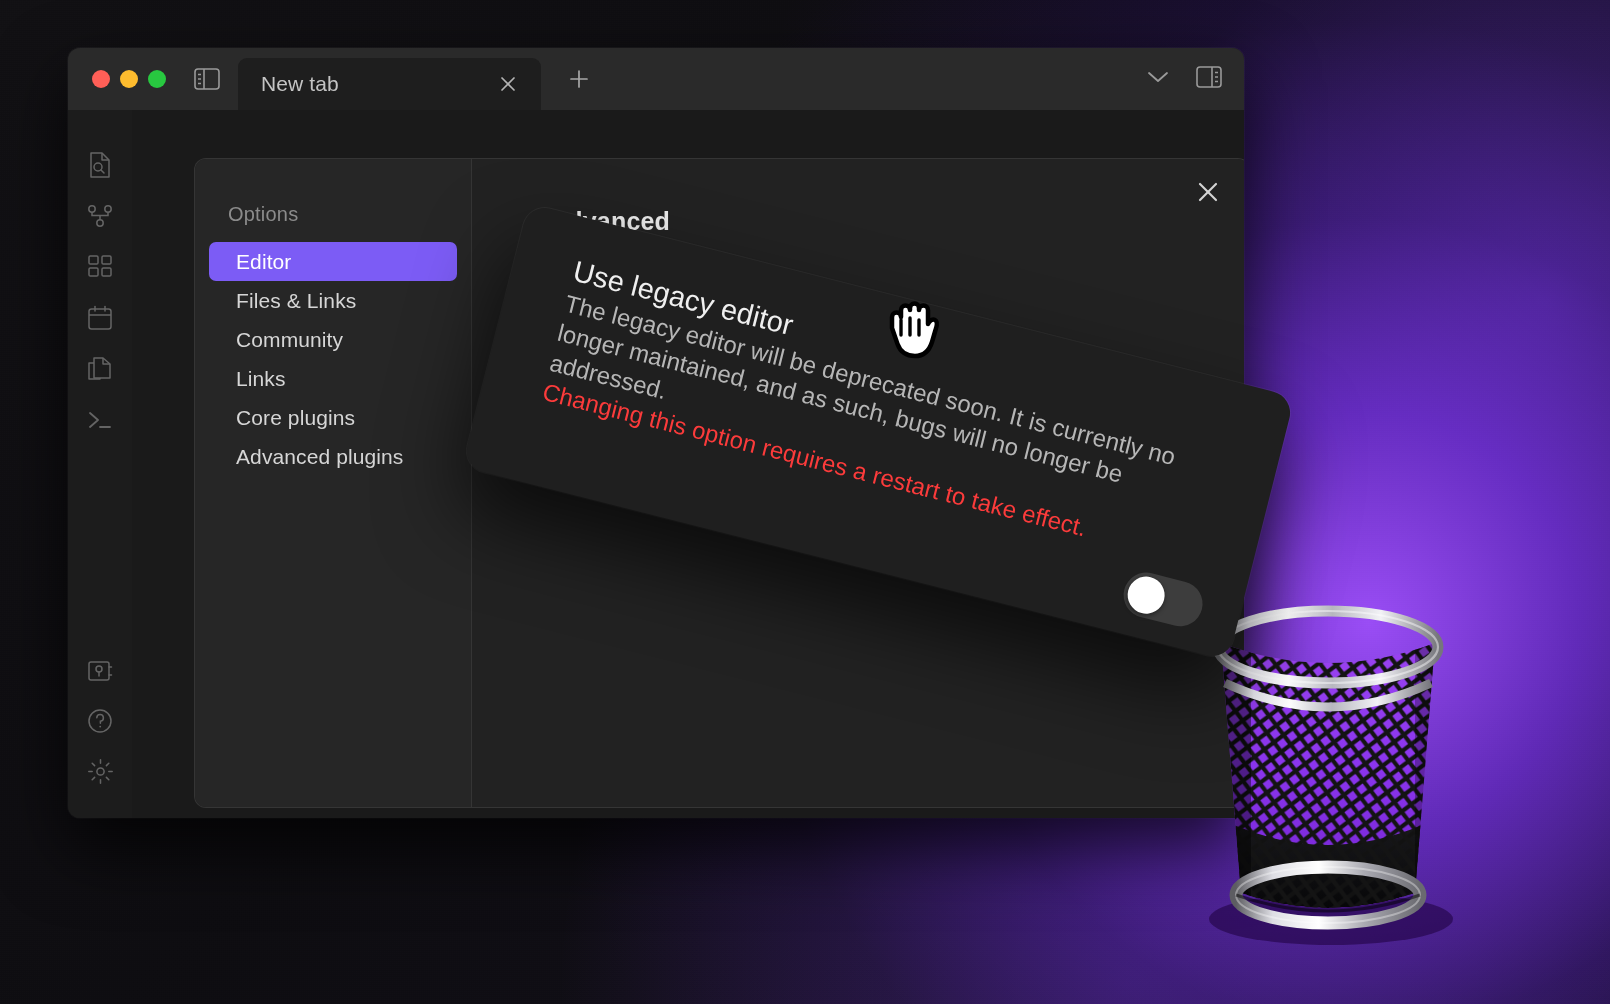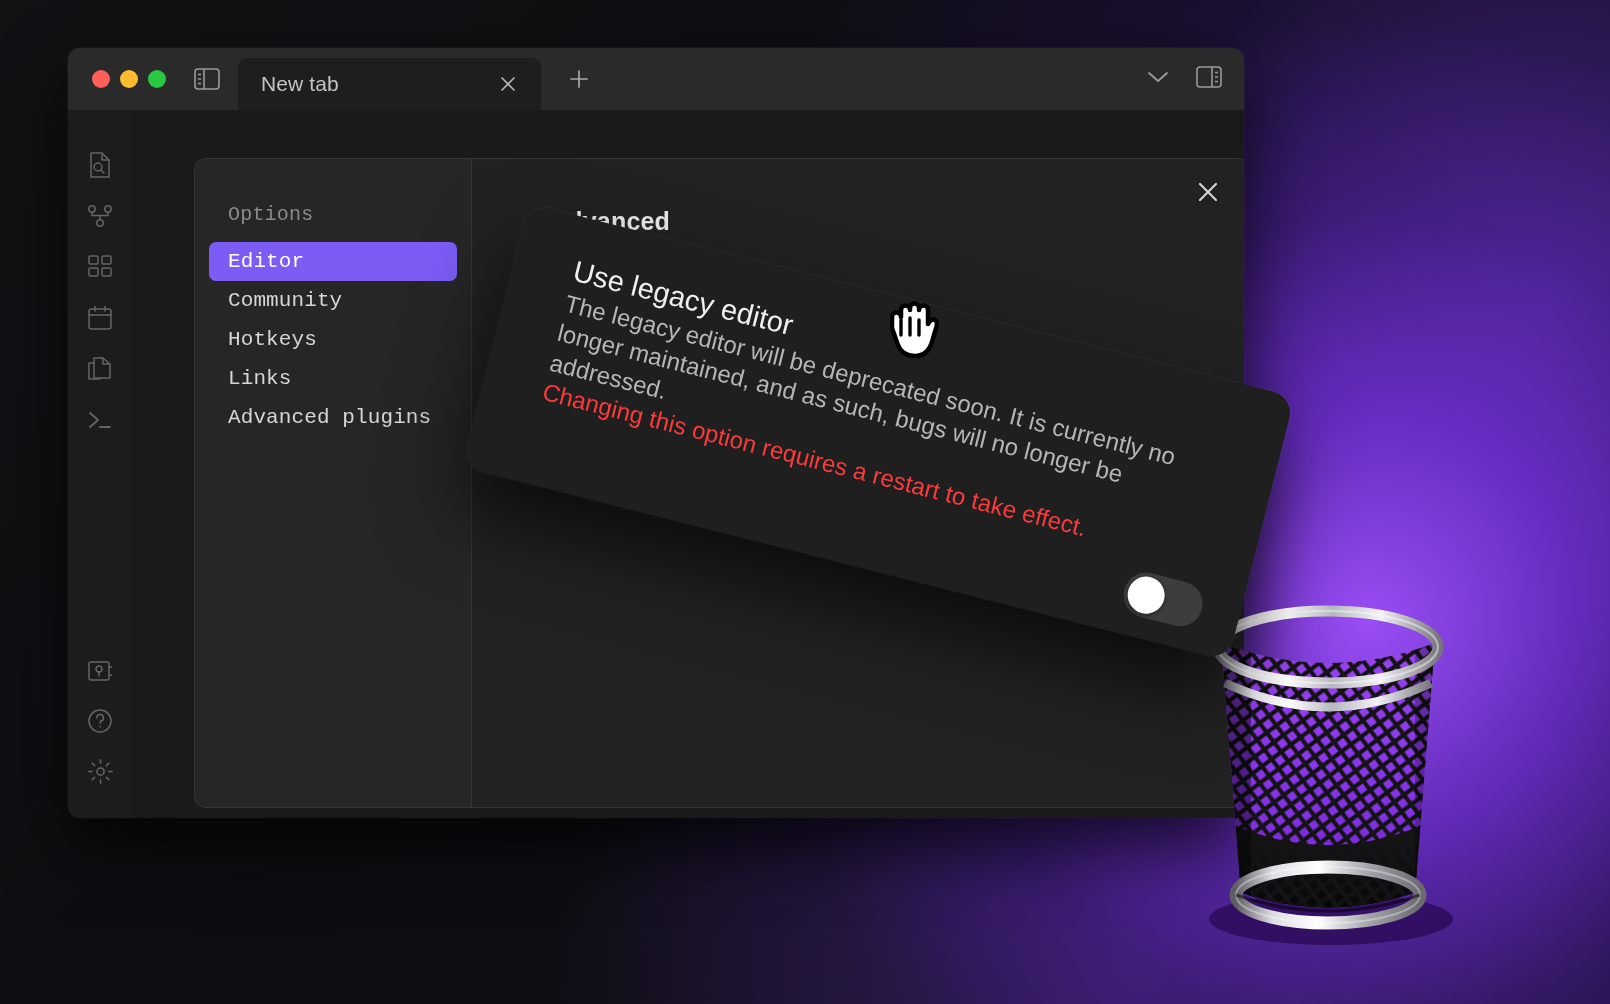--- a/index.html
+++ b/index.html
@@ -116,34 +116,33 @@
     border: 1px solid rgba(255,255,255,.09);
     overflow: hidden;
     display: flex;
   }
   #settings-nav {
     width: 277px;
     background: #262626;
     border-right: 1px solid rgba(255,255,255,.07);
     padding-top: 44px;
     flex: 0 0 auto;
-    font-family: Liberation Mono, monospace;
   }
   #settings-nav-title {
     color: #8b8b8b;
     font-size: 20px;
     padding: 0 0 16px 33px;
     letter-spacing: .2px;
   }
   .nav-item {
     margin: 0 14px;
     height: 39px;
     border-radius: 7px;
     display: flex; align-items: center;
-    padding-left: 19px;
+    padding-left: 27px;
     color: #d6d6d6;
     font-size: 21px;
     letter-spacing: .1px;
   }
   .nav-item.active {
     background: #7c5cf5;
     color: #ffffff;
   }
   #settings-content {
     flex: 1 1 auto;
@@ -363,27 +362,30 @@
 
   <div id="settings-modal">
 
     <div id="settings-nav">
       <div id="settings-nav-title">Options</div>
 
       <div class="nav-item active">
         <span>Editor</span>
       </div>
       <div class="nav-item">
+        <span>Files &amp; Links</span>
+      </div>
+      <div class="nav-item">
         <span>Community</span>
-      </div>
-      <div class="nav-item">
-        <span>Hotkeys</span>
       </div>
       <div class="nav-item">
         <span>Links</span>
+      </div>
+      <div class="nav-item">
+        <span>Core plugins</span>
       </div>
       <div class="nav-item">
         <span>Advanced plugins</span>
       </div>
     </div>
 
     <div id="settings-content">
       <div id="settings-heading">Advanced</div>
       <div id="modal-close">
         <svg width="26" height="26" viewBox="0 0 26 26" stroke="#d4d4d4" stroke-width="2.2" stroke-linecap="round">

